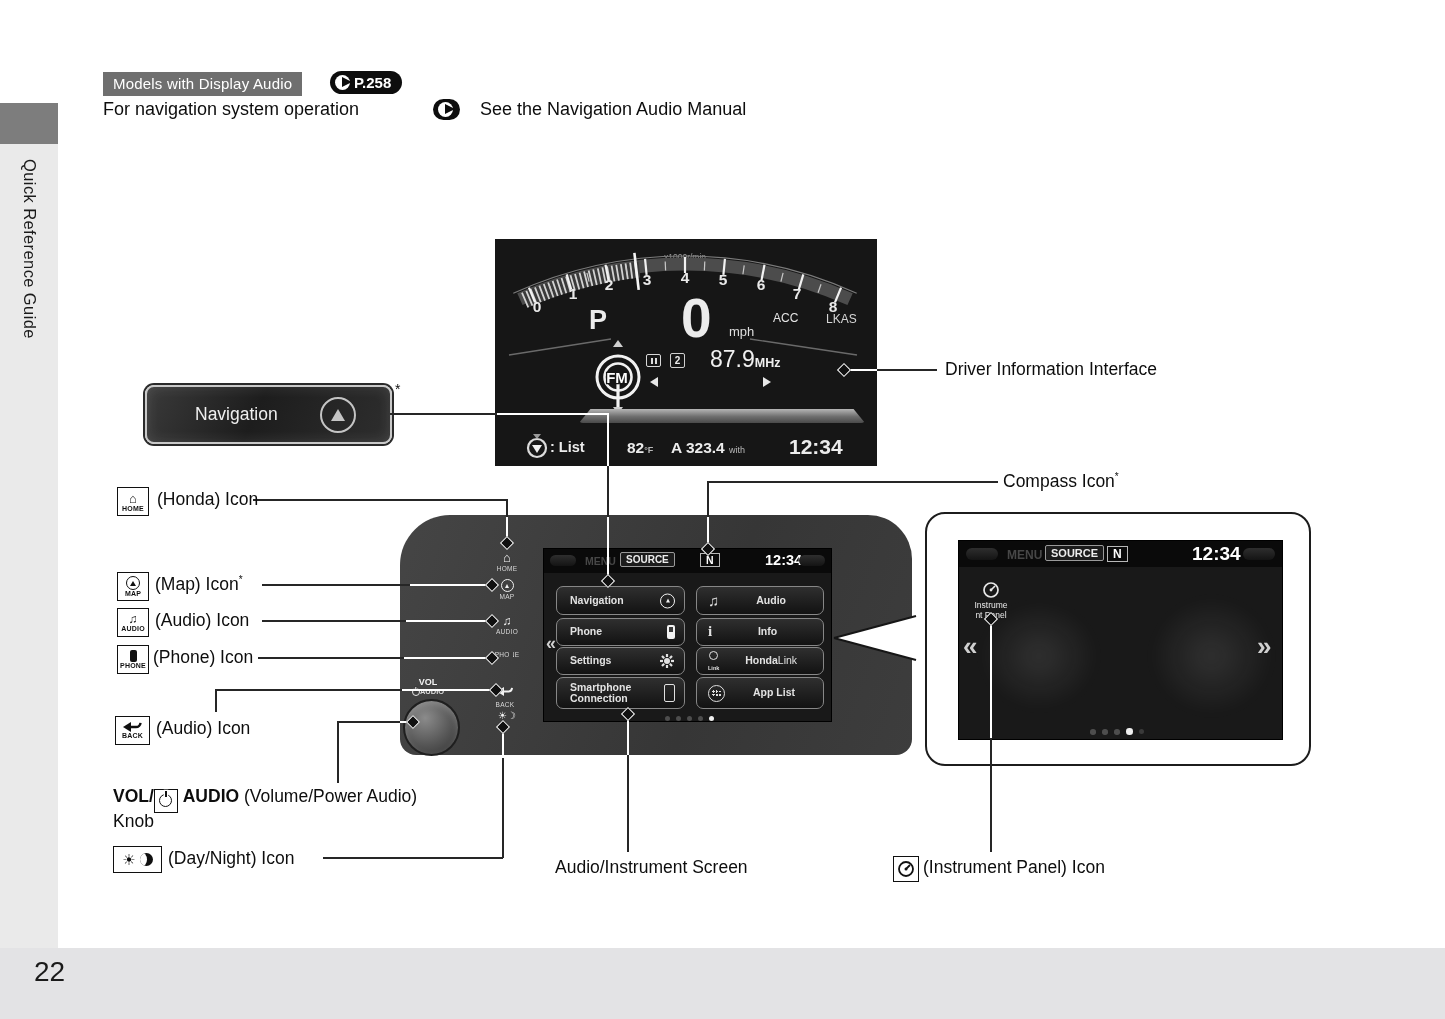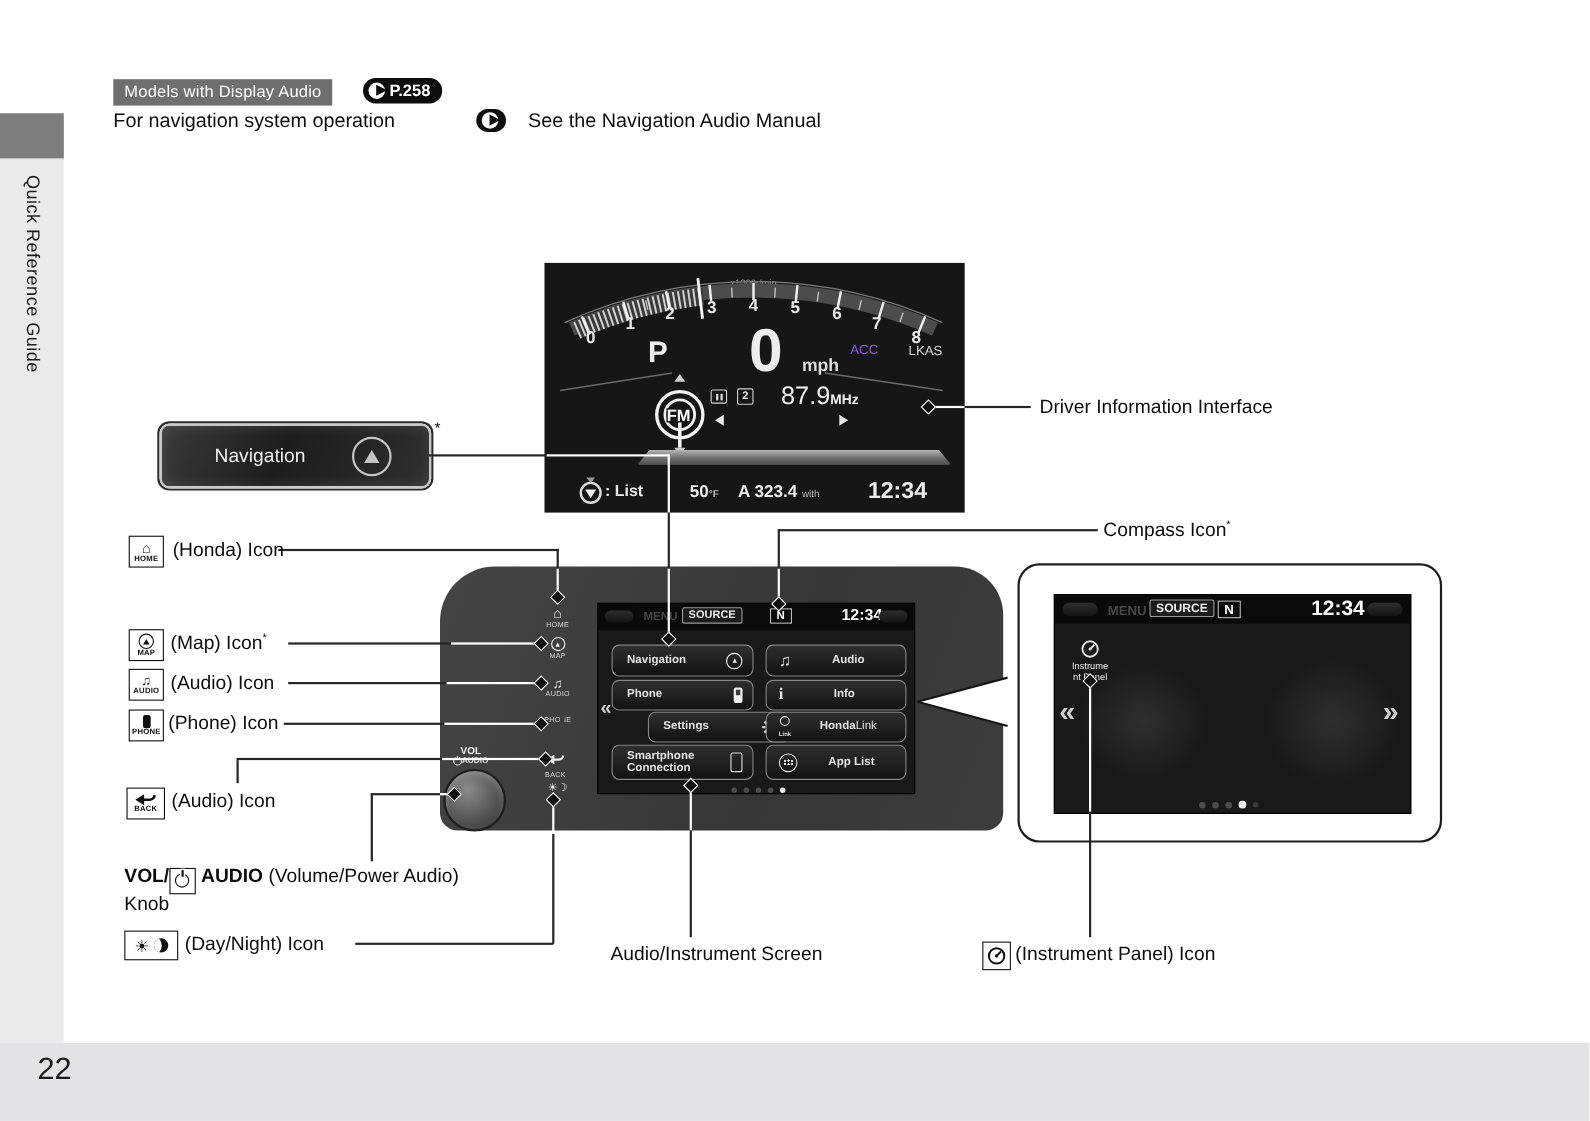--- a/index.html
+++ b/index.html
@@ -187,34 +187,34 @@
       <polygon points="123,175 118,168 128,168" fill="#cfcfcf"></polygon>
     </g>
     <g>
       <circle cx="42" cy="209" r="9" fill="none" stroke="#dcdcdc" stroke-width="2.2"></circle>
       <polygon points="42,214 37,206 47,206" fill="#f0f0f0"></polygon>
       <polygon points="42,200 38,195 46,195" fill="#9a9a9a"></polygon>
     </g>
   </svg>
   <div class="t" style="left:94px;top:66px;font-size:27px;font-weight:bold;">P</div>
   <div class="t" style="left:186px;top:47px;font-size:55px;font-weight:bold;">0</div>
-  <div class="t" style="left:234px;top:85px;font-size:16px;font-weight:bold;color:#dedede;">mph</div>
-  <div class="t" style="left:278px;top:72px;font-size:12px;color:#8b5cf6;">ACC</div>
+  <div class="t" style="left:234px;top:85px;font-size:13px;font-weight:normal;color:#dedede;">mph</div>
+  <div class="t" style="left:278px;top:72px;font-size:12px;color:#e5e5e5;">ACC</div>
   <div class="t" style="left:331px;top:73px;font-size:12px;color:#d5d5d5;">LKAS</div>
   <div class="stereo" style="left:151px;top:115px;">
       <i></i>
       <i></i>
     </div>
   <div class="box2" style="left:175px;top:114px;">2</div>
   <div class="t" style="left:215px;top:107px;font-size:23px;color:#f0f0f0;"><span>87.9</span><span style="font-size:12.5px;font-weight:bold;">MHz</span></div>
   <div class="tri" style="left:155px;top:138px;border-top:5px solid transparent;border-bottom:5px solid transparent;border-right:8px solid #e8e8e8;"></div>
   <div class="tri" style="left:268px;top:138px;border-top:5px solid transparent;border-bottom:5px solid transparent;border-left:8px solid #e8e8e8;"></div>
   <div class="tray"></div>
   <div class="t" style="left:55px;top:200px;font-size:14.5px;font-weight:bold;">: List</div>
-  <div class="t" style="left:132px;top:200px;font-size:15.5px;font-weight:bold;"><span>50</span><span style="font-size:9px;color:#b8b8b8;">°F</span></div>
+  <div class="t" style="left:132px;top:200px;font-size:15.5px;font-weight:bold;"><span>82</span><span style="font-size:9px;color:#b8b8b8;">°F</span></div>
   <div class="t" style="left:176px;top:200px;font-size:15.5px;font-weight:bold;"><span>A 323.4</span> <span style="font-size:9px;color:#b8b8b8;font-weight:normal;">with</span></div>
   <div class="t" style="left:294px;top:196px;font-size:21px;font-weight:bold;">12:34</div>
 </div>
 
 <div class="navbtn">
   <span class="txt">Navigation</span>
   <span class="navring"></span>
 </div>
 <div class="lbl" style="left:395px;top:381px;font-size:14px;">*</div>
 
@@ -269,21 +269,21 @@
   </div>
   <div class="chev" style="left:2px;top:84px;font-size:18px;">«</div>
   <div class="tbtn" style="left:12px;top:37px;width:127px;height:27px;">
     <span style="margin-left:13px;">Navigation</span>
     <span class="iconR ring-arrow" style="width:13px;height:13px;"></span>
   </div>
   <div class="tbtn" style="left:12px;top:69px;width:127px;height:26px;">
     <span style="margin-left:13px;">Phone</span>
     <span class="iconR handset" style="width:8px;height:14px;"></span>
   </div>
-  <div class="tbtn" style="left:12px;top:98px;width:127px;height:26px;margin-left:33px;">
+  <div class="tbtn" style="left:12px;top:98px;width:127px;height:26px;">
     <span style="margin-left:13px;">Settings</span>
     <svg class="iconR" width="16" height="16">
       <circle cx="8" cy="8" r="3" fill="#e2e2e2"></circle>
       <g stroke="#e2e2e2" stroke-width="2.2">
         <line x1="8" y1="1" x2="8" y2="4"></line>
           <line x1="8" y1="12" x2="8" y2="15"></line>
         <line x1="1" y1="8" x2="4" y2="8"></line>
           <line x1="12" y1="8" x2="15" y2="8"></line>
         <line x1="3" y1="3" x2="5.2" y2="5.2"></line>
           <line x1="10.8" y1="10.8" x2="13" y2="13"></line>

